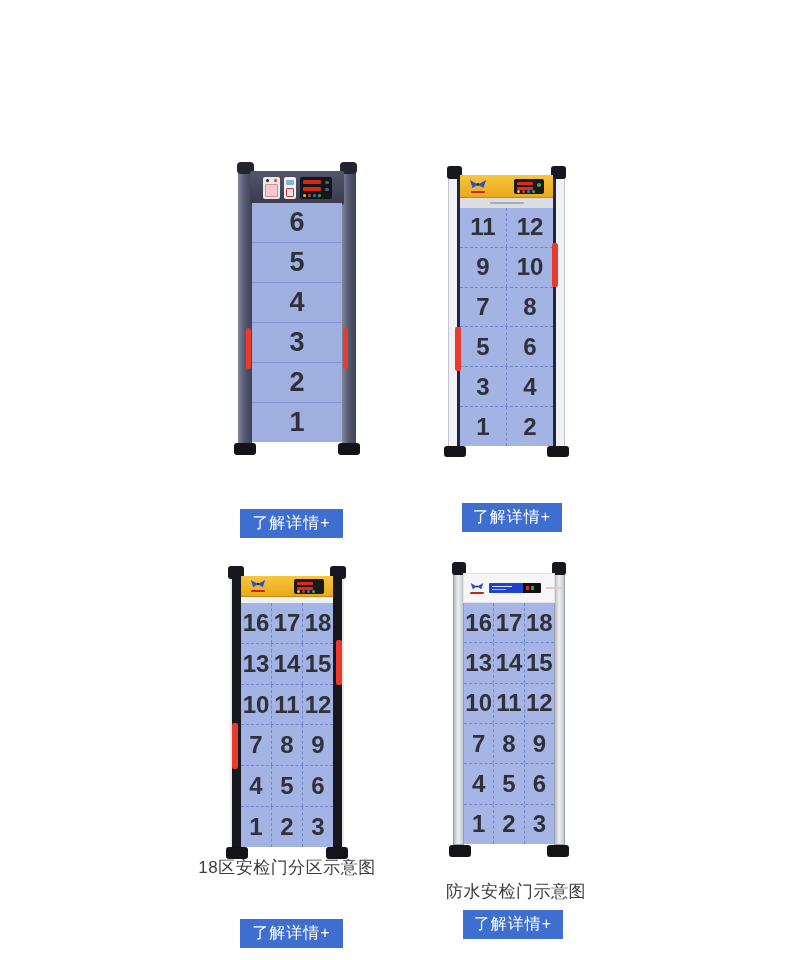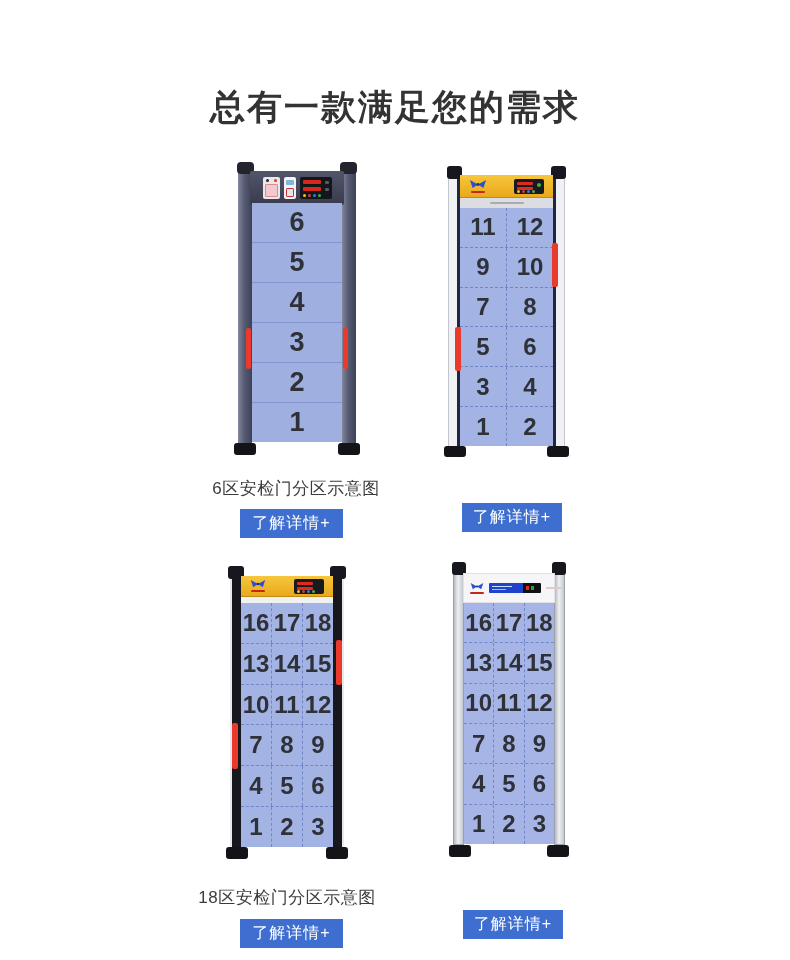--- a/index.html
+++ b/index.html
@@ -130,34 +130,33 @@
   .gate-wp .panel{left:11px;right:11px;top:41px;bottom:10px;background:#a6b5e6;}
   .gate-wp .zone-row{border-top:1px dashed rgba(90,115,190,.7);}
   .gate-wp .zone-row:first-child{border-top:none;}
   .gate-wp .zone-cell + .zone-cell{border-left:1px dashed rgba(90,115,190,.7);}
   .gate-wp .zone-cell{font-size:24px;}
   .gate-wp .foot{height:12px;} .gate-wp .foot.fl{left:-4px;} .gate-wp .foot.fr{right:-4px;}
 
   
   .caption{position:absolute;width:230px;text-align:center;font-size:17px;color:#3c3c3c;letter-spacing:.5px;}
   .cap1{left:181px;top:477px;} .cap2{left:397px;top:471px;}
-  .cap3{left:172px;top:886px;} .cap4{left:401px;top:880px;}
+  .cap3{left:172px;top:856px;} .cap4{left:401px;top:880px;}
   .detail-btn{position:absolute;background:#3e6fd0;color:#fff;font-size:16px;letter-spacing:1px;
     display:flex;align-items:center;justify-content:center;cursor:pointer;text-decoration:none;}
   .btn1{left:240px;top:509px;width:103px;height:29px;}
   .btn2{left:462px;top:503px;width:100px;height:29px;}
   .btn3{left:240px;top:919px;width:103px;height:29px;}
   .btn4{left:463px;top:910px;width:100px;height:29px;}
 </style>
 </head>
 <body>
 
 <div class="stage">
 
-  <div class="sub-title">总有一款满足您的需求</div>
 
   <div class="gate gate-6">
     <div class="post pl"></div>
     <div class="post pr"></div>
     <div class="g1cap cl"></div>
     <div class="g1cap cr"></div>
     <div class="g1-header">
       <span class="mod modA">
           <i class="dA"></i>
           <i class="dB"></i>
@@ -397,21 +396,21 @@
             <div class="zone-cell">1</div>
             <div class="zone-cell">2</div>
             <div class="zone-cell">3</div>
           </div>
         </div>
     </div>
     <div class="foot fl"></div>
     <div class="foot fr"></div>
   </div>
 
-  <div class="caption cap1">6区安检门分区示意图</div>
   <div class="caption cap3">18区安检门分区示意图</div>
+  <div class="caption cap4">防水安检门示意图</div>
 
   <a class="detail-btn btn1">了解详情+</a>
   <a class="detail-btn btn2">了解详情+</a>
   <a class="detail-btn btn3">了解详情+</a>
   <a class="detail-btn btn4">了解详情+</a>
 
 </div>
 
 </body></html>

